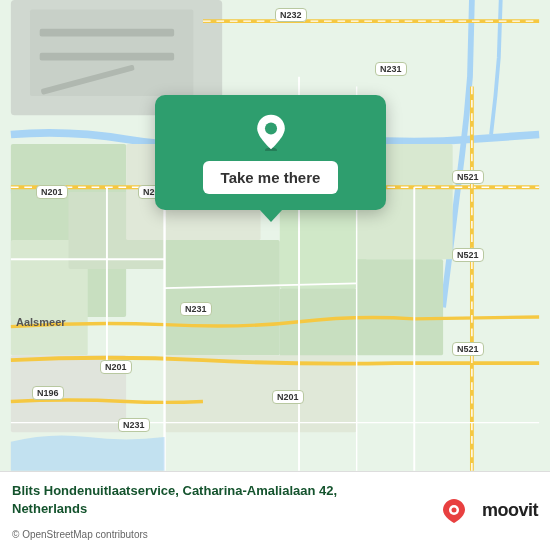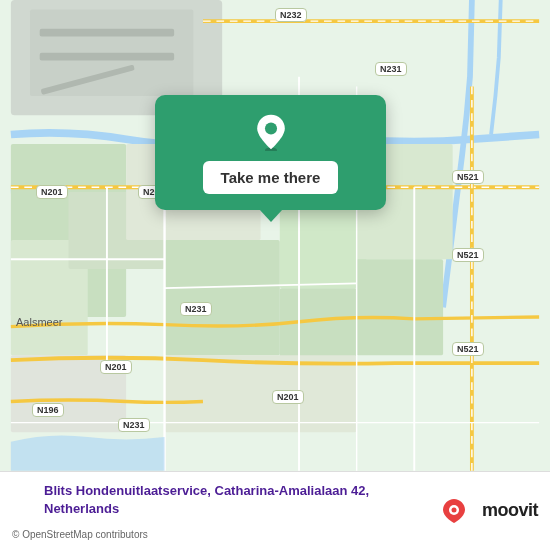--- a/index.html
+++ b/index.html
@@ -94,23 +94,22 @@
       min-height: 58px;
     }
 
     #address-block {
       flex: 1;
     }
 
     #business-name {
       font-size: 13px;
       font-weight: 700;
-      color: #4c1d95;
+      color: #14532d;
       line-height: 1.4;
-      margin-left: 32px;
     }
 
     #osm-attribution {
       font-size: 10px;
       color: #666;
       margin-top: 11px;
     }
 
     #moovit-logo {
       display: flex;
@@ -140,21 +139,21 @@
       font-size: 9px;
       font-weight: 700;
       color: #333;
       padding: 1px 4px;
       white-space: nowrap;
     }
 
     .city-label {
       position: absolute;
       font-size: 11px;
-      font-weight: 400;
+      font-weight: 700;
       color: #555;
     }
   </style>
 </head>
 <body>
 
 <div id="container">
 
   <div id="map-area">
     <div class="map-bg"></div>
@@ -220,21 +219,21 @@
     <div class="road-badge" style="left:375px; top:62px">N231</div>
     <div class="road-badge" style="left:36px; top:185px">N201</div>
     <div class="road-badge" style="left:138px; top:185px">N201</div>
     <div class="road-badge" style="left:298px; top:185px">N231</div>
     <div class="road-badge" style="left:452px; top:170px">N521</div>
     <div class="road-badge" style="left:452px; top:248px">N521</div>
     <div class="road-badge" style="left:452px; top:342px">N521</div>
     <div class="road-badge" style="left:180px; top:302px">N231</div>
     <div class="road-badge" style="left:100px; top:360px">N201</div>
     <div class="road-badge" style="left:272px; top:390px">N201</div>
-    <div class="road-badge" style="left:32px; top:403px">N196</div>
+    <div class="road-badge" style="left:32px; top:386px">N196</div>
     <div class="road-badge" style="left:118px; top:418px">N231</div>
 
     <div class="city-label" style="left:16px; top:316px">Aalsmeer</div>
 
     <div id="popup-card">
 
       <svg class="pin-icon" viewBox="0 0 38 44" xmlns="http://www.w3.org/2000/svg">
         <ellipse cx="19" cy="43" rx="7" ry="3" fill="rgba(0,0,0,0.2)"></ellipse>
         <path d="M 19 2 C 10 2 3 9 3 18 C 3 28 19 42 19 42 C 19 42 35 28 35 18 C 35 9 28 2 19 2 Z" fill="white"></path>
         <circle cx="19" cy="18" r="7" fill="#2e9e6e"></circle>

